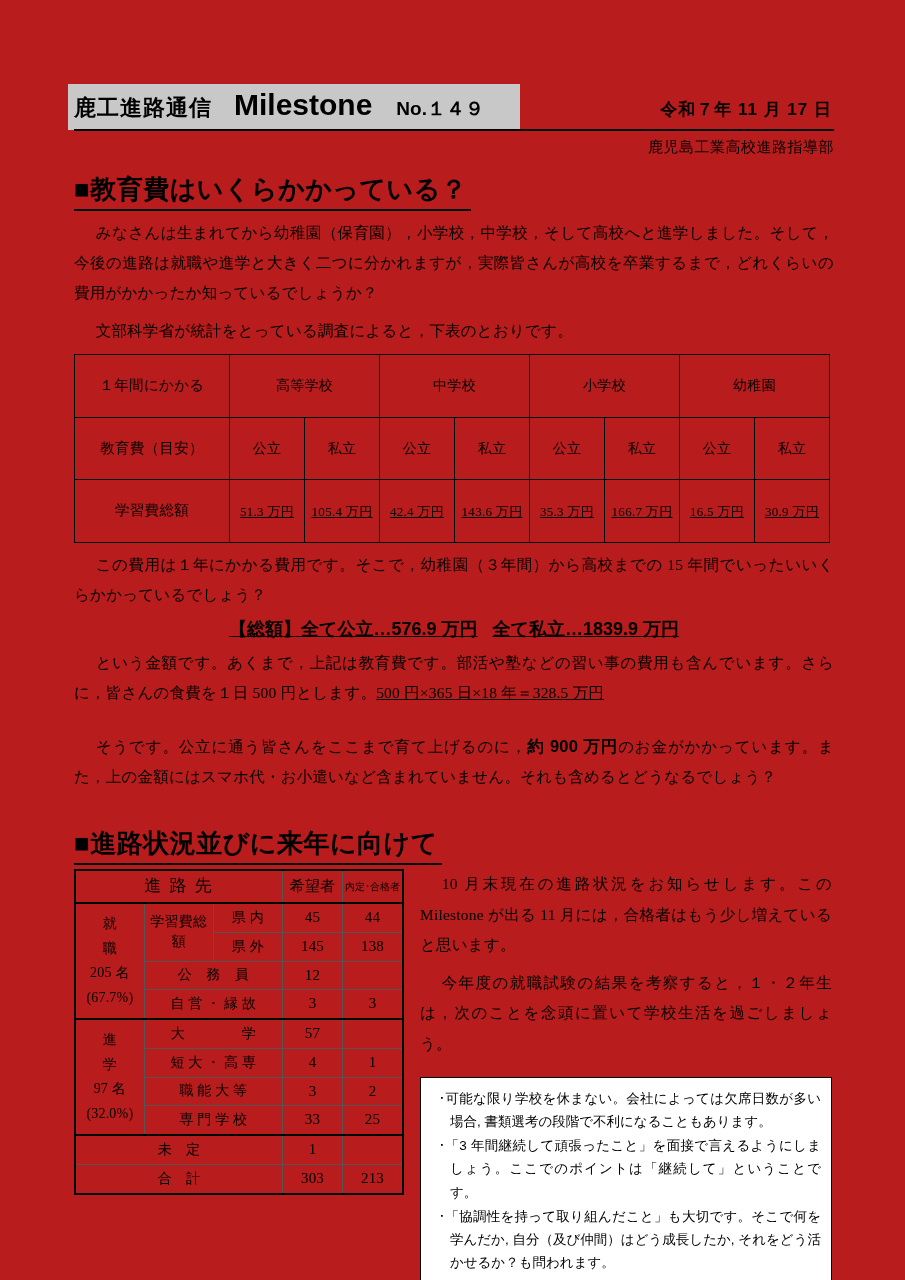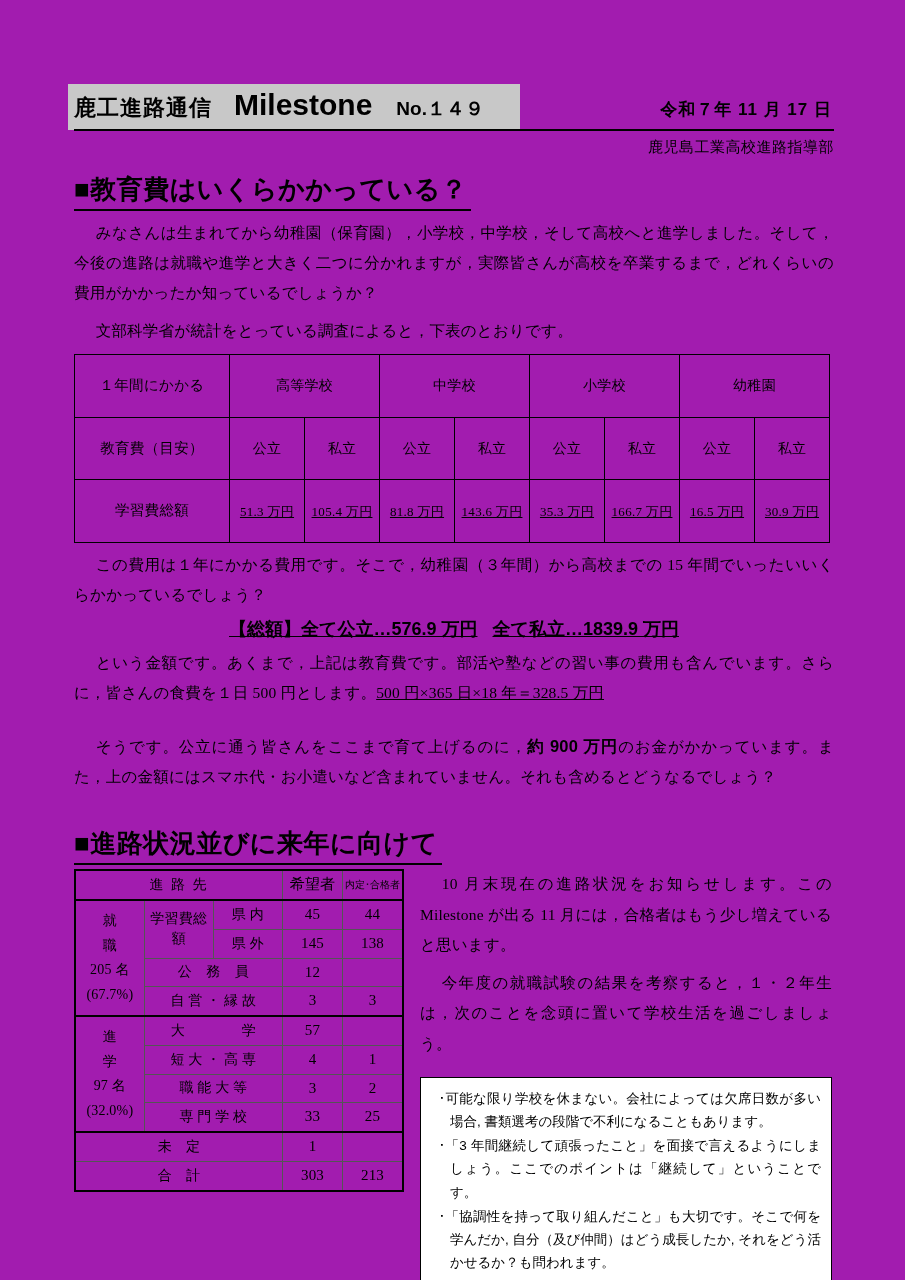--- a/index.html
+++ b/index.html
@@ -8,21 +8,21 @@
     background: #ffffff;
   }
   body {
     font-family: "Liberation Serif", "DejaVu Serif", serif;
     color: #000000;
   }
   #page {
     position: relative;
     width: 905px;
     height: 1280px;
-    background: #a21caf;
+    background: #b91c1c;
     overflow: hidden;
     box-sizing: border-box;
   }
   .content {
     position: absolute;
     left: 74px;
     top: 0;
     width: 760px;
   }
 
@@ -156,21 +156,21 @@
     margin-top: 4px;
   }
   table.career {
     border-collapse: collapse;
     table-layout: fixed;
     width: 330px;
     float: left;
   }
   table.career td {
     border: 1px solid #555;
-    font-size: 14px;
+    font-size: 17px;
     text-align: center;
     padding: 3px 2px;
     line-height: 1.45;
     letter-spacing: 0.2px;
   }
   table.career td.grp {
     width: 72px;
     font-size: 14px;
     line-height: 1.75;
   }
@@ -256,21 +256,21 @@
         <td>私立</td>
         <td>公立</td>
         <td>私立</td>
         <td>公立</td>
         <td>私立</td>
       </tr>
       <tr>
         <td class="lbl">学習費総額</td>
         <td class="amount">51.3 万円</td>
         <td class="amount">105.4 万円</td>
-        <td class="amount">81.8 万円</td>
+        <td class="amount">42.4 万円</td>
         <td class="amount">143.6 万円</td>
         <td class="amount">35.3 万円</td>
         <td class="amount">166.7 万円</td>
         <td class="amount">16.5 万円</td>
         <td class="amount">30.9 万円</td>
       </tr>
     </tbody>
       </table>
 
     <p class="body indent">この費用は１年にかかる費用です。そこで，幼稚園（３年間）から高校までの 15 年間でいったいいくらかかっているでしょう？</p>

